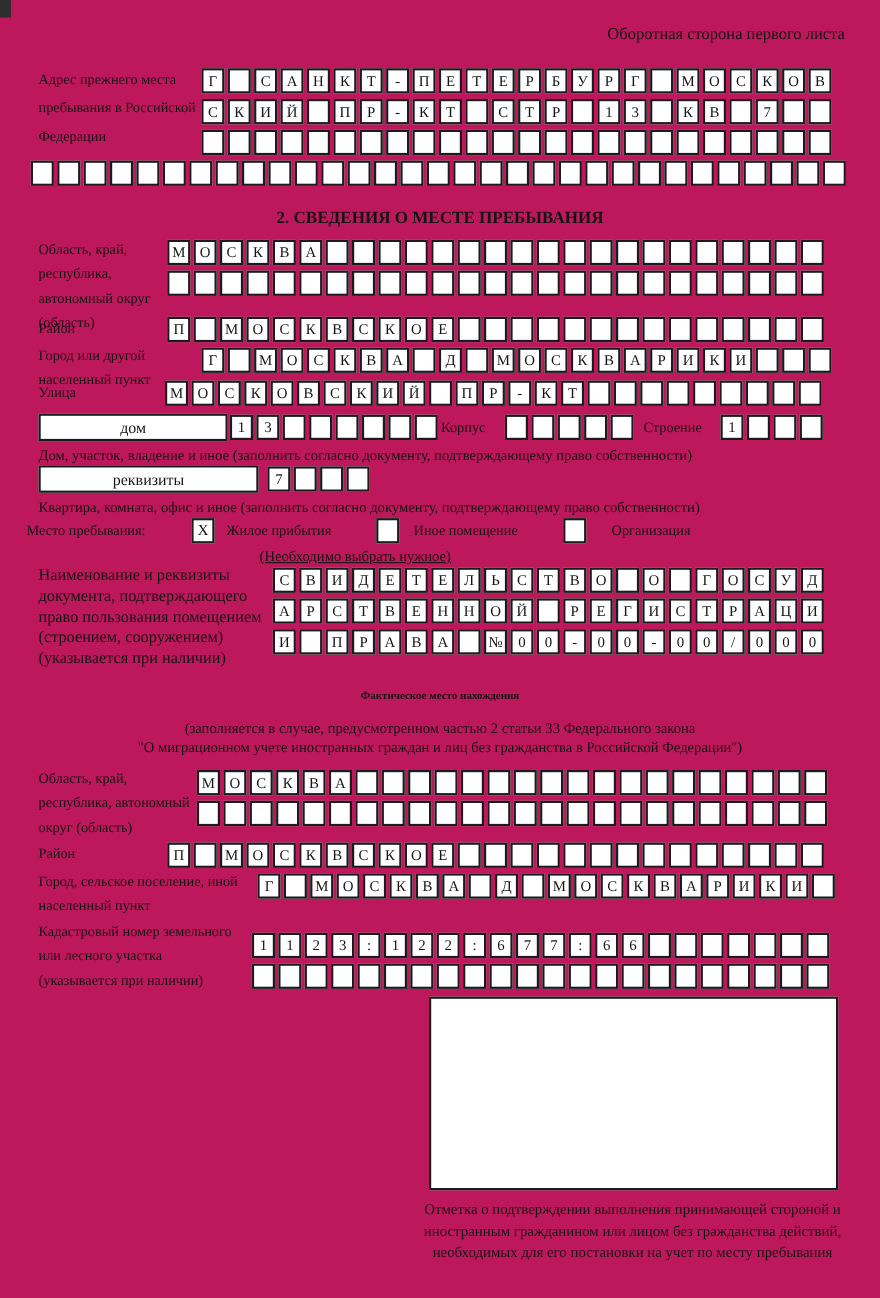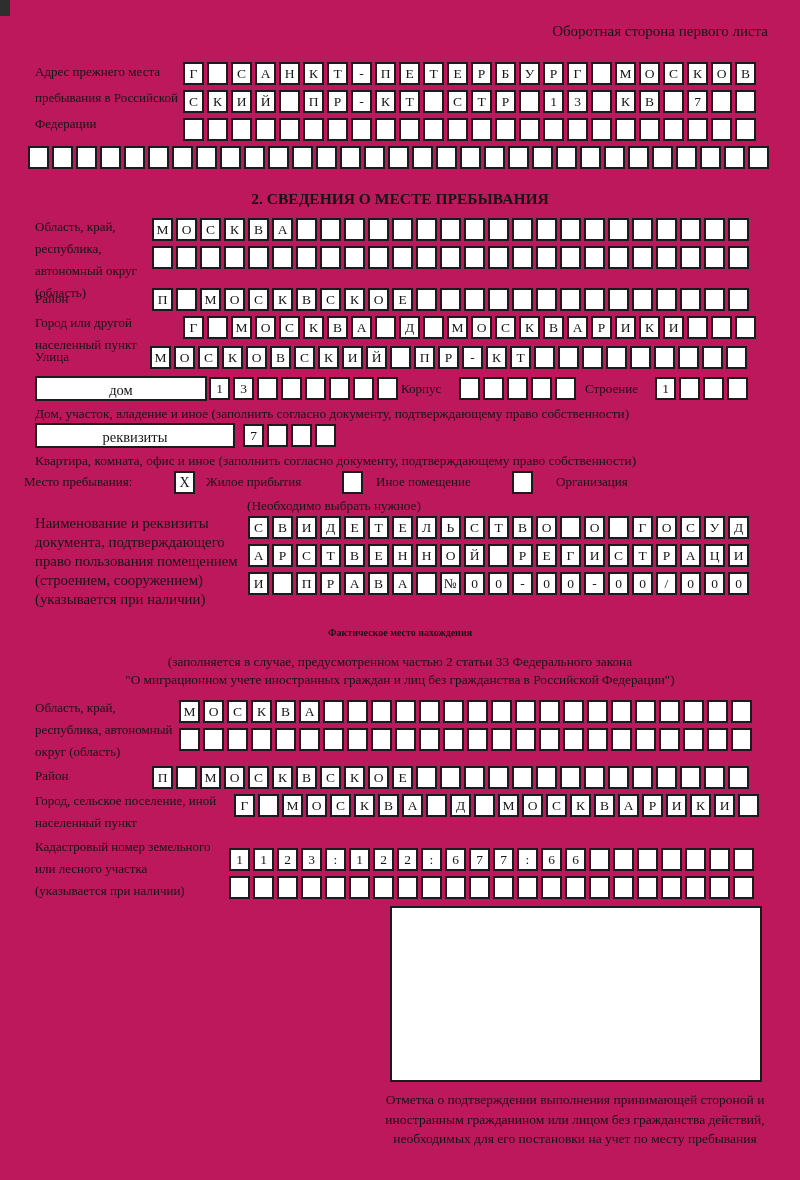--- a/index.html
+++ b/index.html
@@ -328,21 +328,21 @@
     </div>
   <div class="note" style="left:35px;top:452px;">Квартира, комната, офис и иное (заполнить согласно документу, подтверждающему право собственности)</div>
 
   <div class="lbl" style="left:24px;top:471px;text-align:center;">Место пребывания:</div>
   <div class="checkbox" style="left:174px;top:471px;">X</div>
   <div class="lbl" style="left:206px;top:471px;">Жилое прибытия</div>
   <div class="checkbox" style="left:342px;top:471px;"></div>
   <div class="lbl" style="left:376px;top:471px;">Иное помещение</div>
   <div class="checkbox" style="left:512px;top:471px;"></div>
   <div class="lbl" style="left:556px;top:471px;">Организация</div>
-  <div class="note" style="left:247px;top:497px;">(Необходимо выбрать нужное)</div>
+  <div class="note" style="left:236px;top:497px;text-decoration:underline;">(Необходимо выбрать нужное)</div>
 
   <div class="doclbl" style="left:35px;top:514px;width:210px;">Наименование и реквизиты документа, подтверждающего право пользования помещением (строением, сооружением) (указывается при наличии)</div>
   <div class="cellrow" style="left:248px;top:516px;">
       <span class="cell">С</span>
       <span class="cell">В</span>
       <span class="cell">И</span>
       <span class="cell">Д</span>
       <span class="cell">Е</span>
       <span class="cell">Т</span>
       <span class="cell">Е</span>

